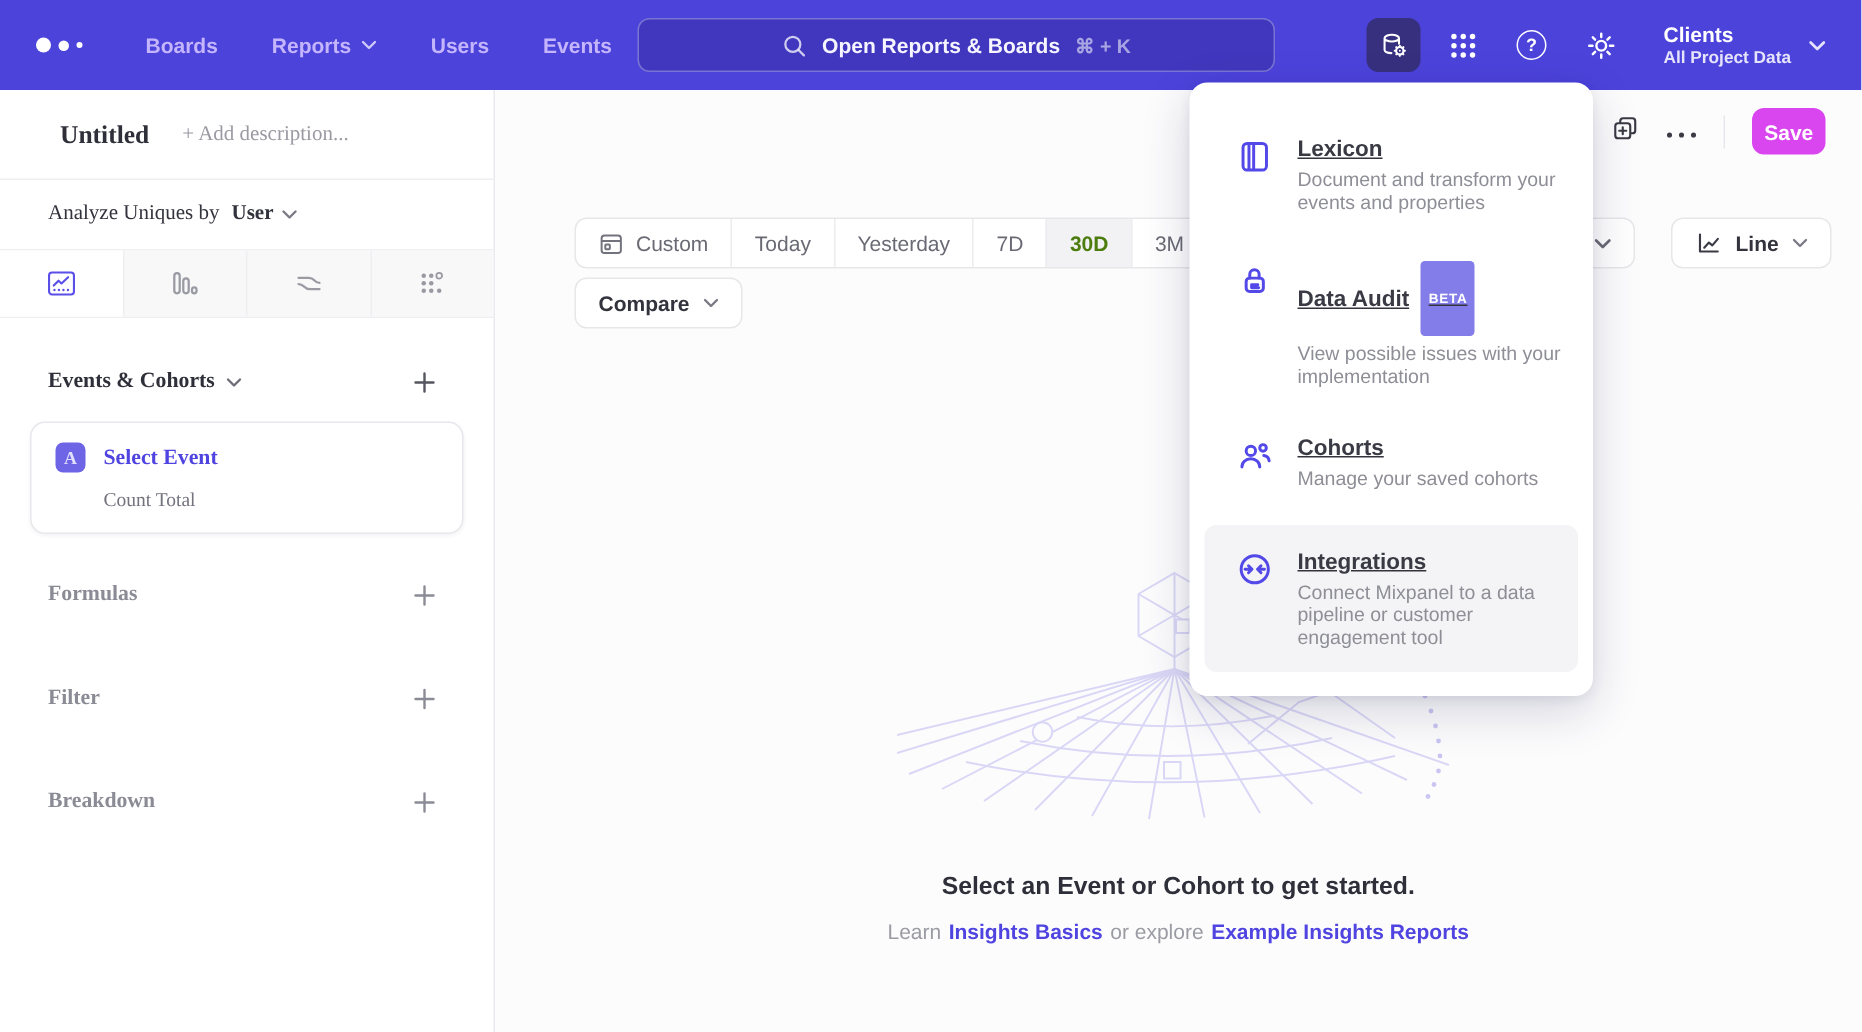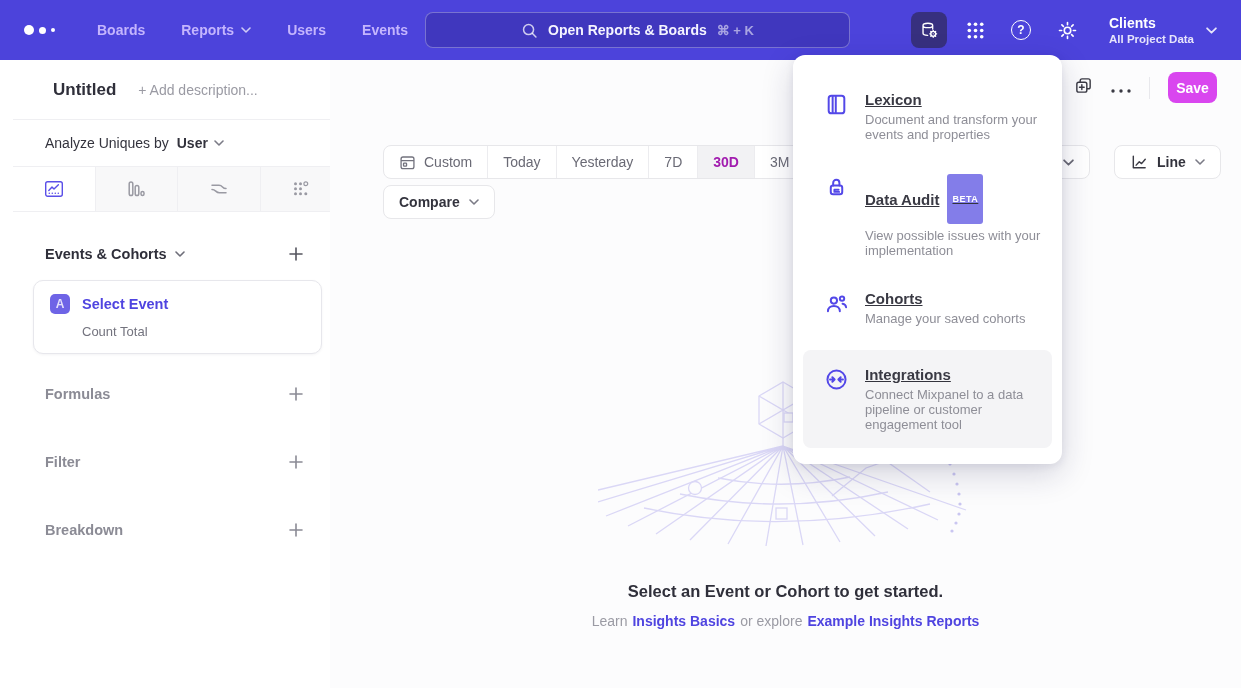--- a/index.html
+++ b/index.html
@@ -27,22 +27,22 @@
   .nav-ico { width:36px; height:36px; border-radius:8px; display:flex; align-items:center; justify-content:center; }
   .nav-ico.active { background:#37307F; }
   .help-circle { width:20px;height:20px;border-radius:50%;border:1.6px solid #fff; color:#fff;
                  font-size:12px;font-weight:700; display:flex;align-items:center;justify-content:center; }
   .project { display:flex; align-items:center; gap:12px; margin-left:14px; color:#fff; }
   .project .p-name { font-size:14px; font-weight:700; }
   .project .p-scope { font-size:11.5px; font-weight:700; color:#e6e4fb; margin-top:2px; }
   .project .chev { color:#e6e4fb; }
 
   
-  .sidebar { position:absolute; left:13px; top:60px; width:330px; height:628px; background:#fff;
-             border-right:1px solid #e9e9ee; }
+  .sidebar { position:absolute; left:0; top:60px; width:330px; height:628px; background:#fff;
+             border-right:1px solid #e9e9ee;font-family:Liberation Serif, serif; }
   .s-header { height:60px; border-bottom:1px solid #efeff2; display:flex; align-items:center; padding:0 0 0 40px; }
   .s-title { font-size:17px; font-weight:700; color:#2f2f3a; }
   .s-desc { margin-left:22px; font-size:14px; color:#9a9aa3; }
   .analyze { height:46px; display:flex; align-items:center; padding:0 32px; gap:8px; font-size:14px; color:#33333d;text-align:center; }
   .analyze .val { font-weight:700; display:flex; align-items:center; gap:6px; }
   .analyze .chev { color:#7b7b86; }
   .tabbar { height:46px; display:flex; border-top:1px solid #efeff2; border-bottom:1px solid #efeff2; }
   .tab { flex:1; display:flex; align-items:center; justify-content:center; background:#f8f8f9; border-left:1px solid #efeff2; }
   .tab:first-child { border-left:none; }
   .tab.active { background:#fff; }
@@ -65,21 +65,21 @@
   .main { position:absolute; left:330px; top:60px; width:911px; height:628px; background:#fcfcfd; }
   .actions { position:absolute; top:12px; right:24px; display:flex; align-items:center; gap:18px; }
   .divider-v { width:1px; height:22px; background:#e8e8ec; }
   .save-btn { width:49px; height:31px; border-radius:8px; background:#d946ef; color:#fff;
               font-size:14px; font-weight:700; border:none; display:flex; align-items:center; justify-content:center; }
   .date-ctl { position:absolute; left:53px; top:85px; width:707px; height:34px; background:#fff;
               border:1px solid #e7e7ea; border-radius:8px; display:flex; align-items:stretch; overflow:hidden; }
   .seg { display:flex; align-items:center; gap:8px; padding:0 15px; font-size:14px; color:#6a6a75;
          border-left:1px solid #ececef; white-space:nowrap; }
   .seg:first-child { border-left:none; }
-  .seg.active { background:#f2f2f4; color:#a21caf; font-weight:700; }
+  .seg.active { background:#f2f2f4; color:#4d7c0f; font-weight:700; }
   .seg.spacer { flex:1; border-left:none; }
   .seg.end { color:#6a6a75; }
   .btn { background:#fff; border:1px solid #e7e7ea; border-radius:8px; height:34px; display:flex;
          align-items:center; gap:9px; padding:0 15px; font-size:14px; color:#33333d; font-weight:600; }
   .compare-btn { position:absolute; left:53px; top:125px; }
   .line-btn { position:absolute; left:784px; top:85px; }
   .btn .chev { color:#7b7b86; }
 
   .wiregfx { position:absolute; left:268px; top:308px; }
   .empty-title { position:absolute; top:522px; left:0; width:100%; text-align:center;

